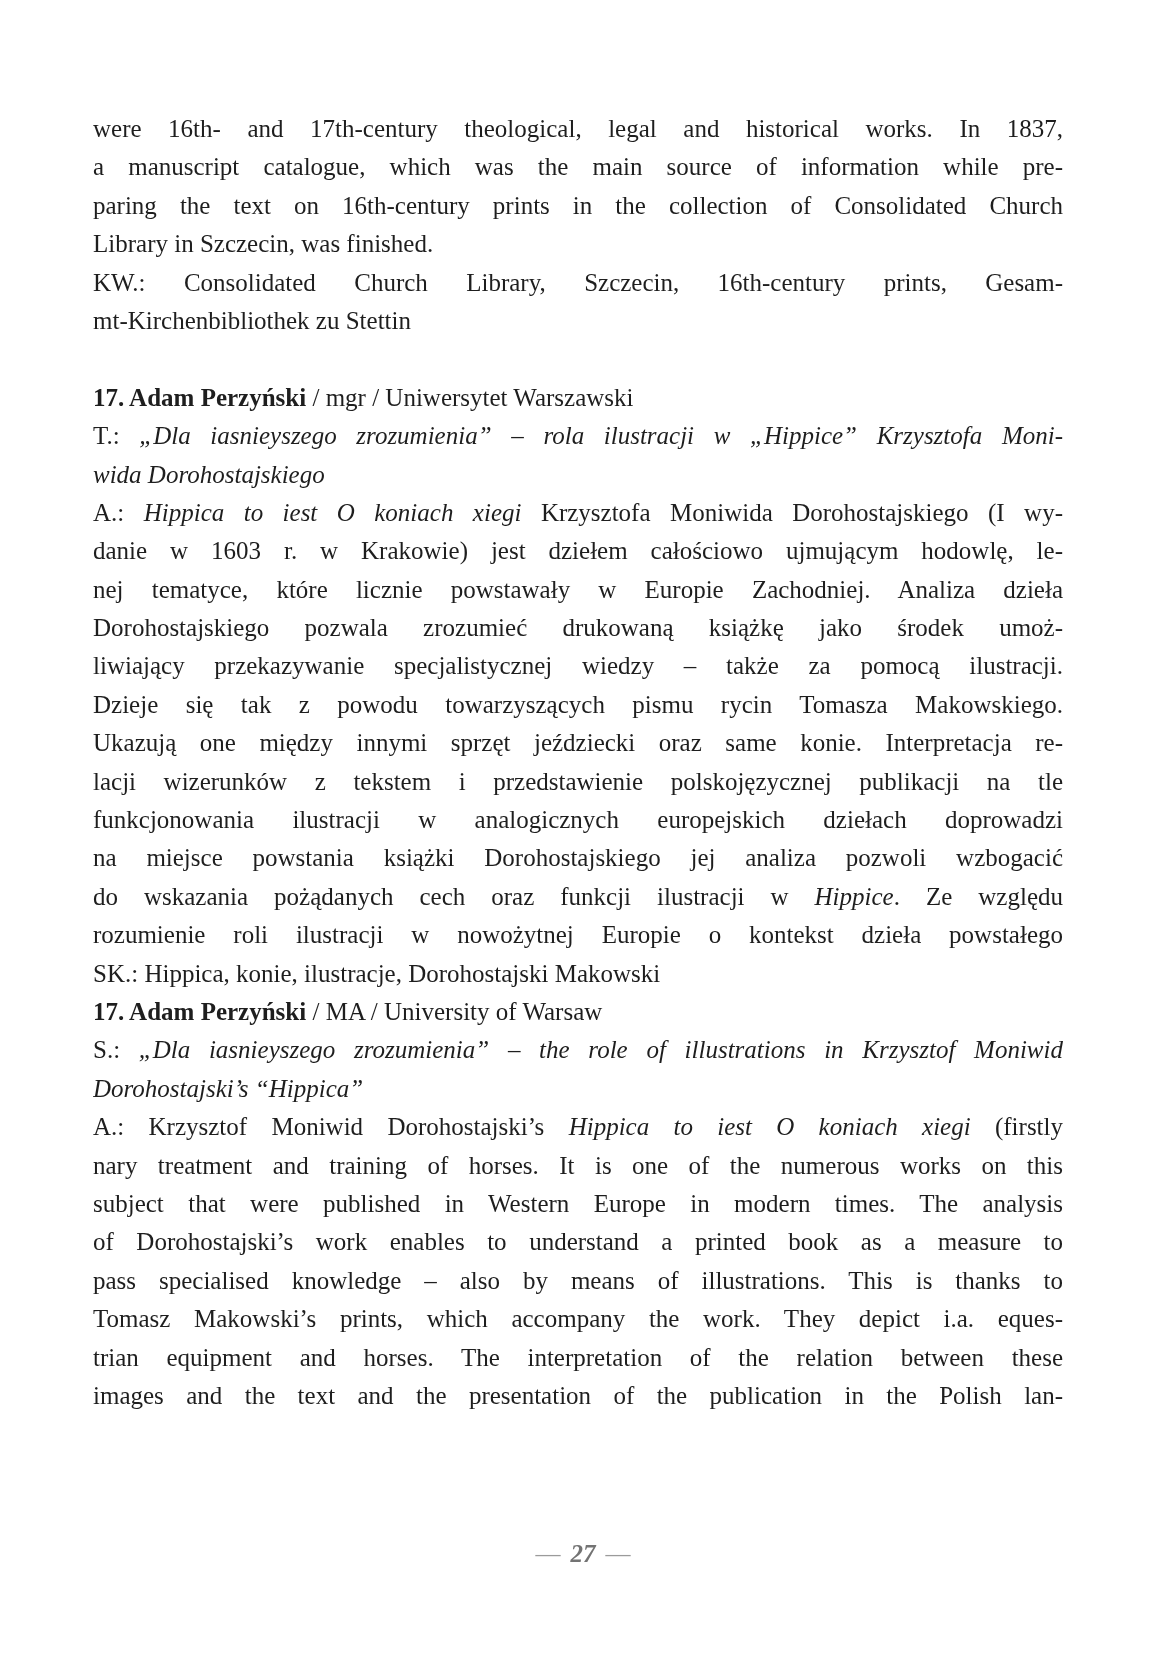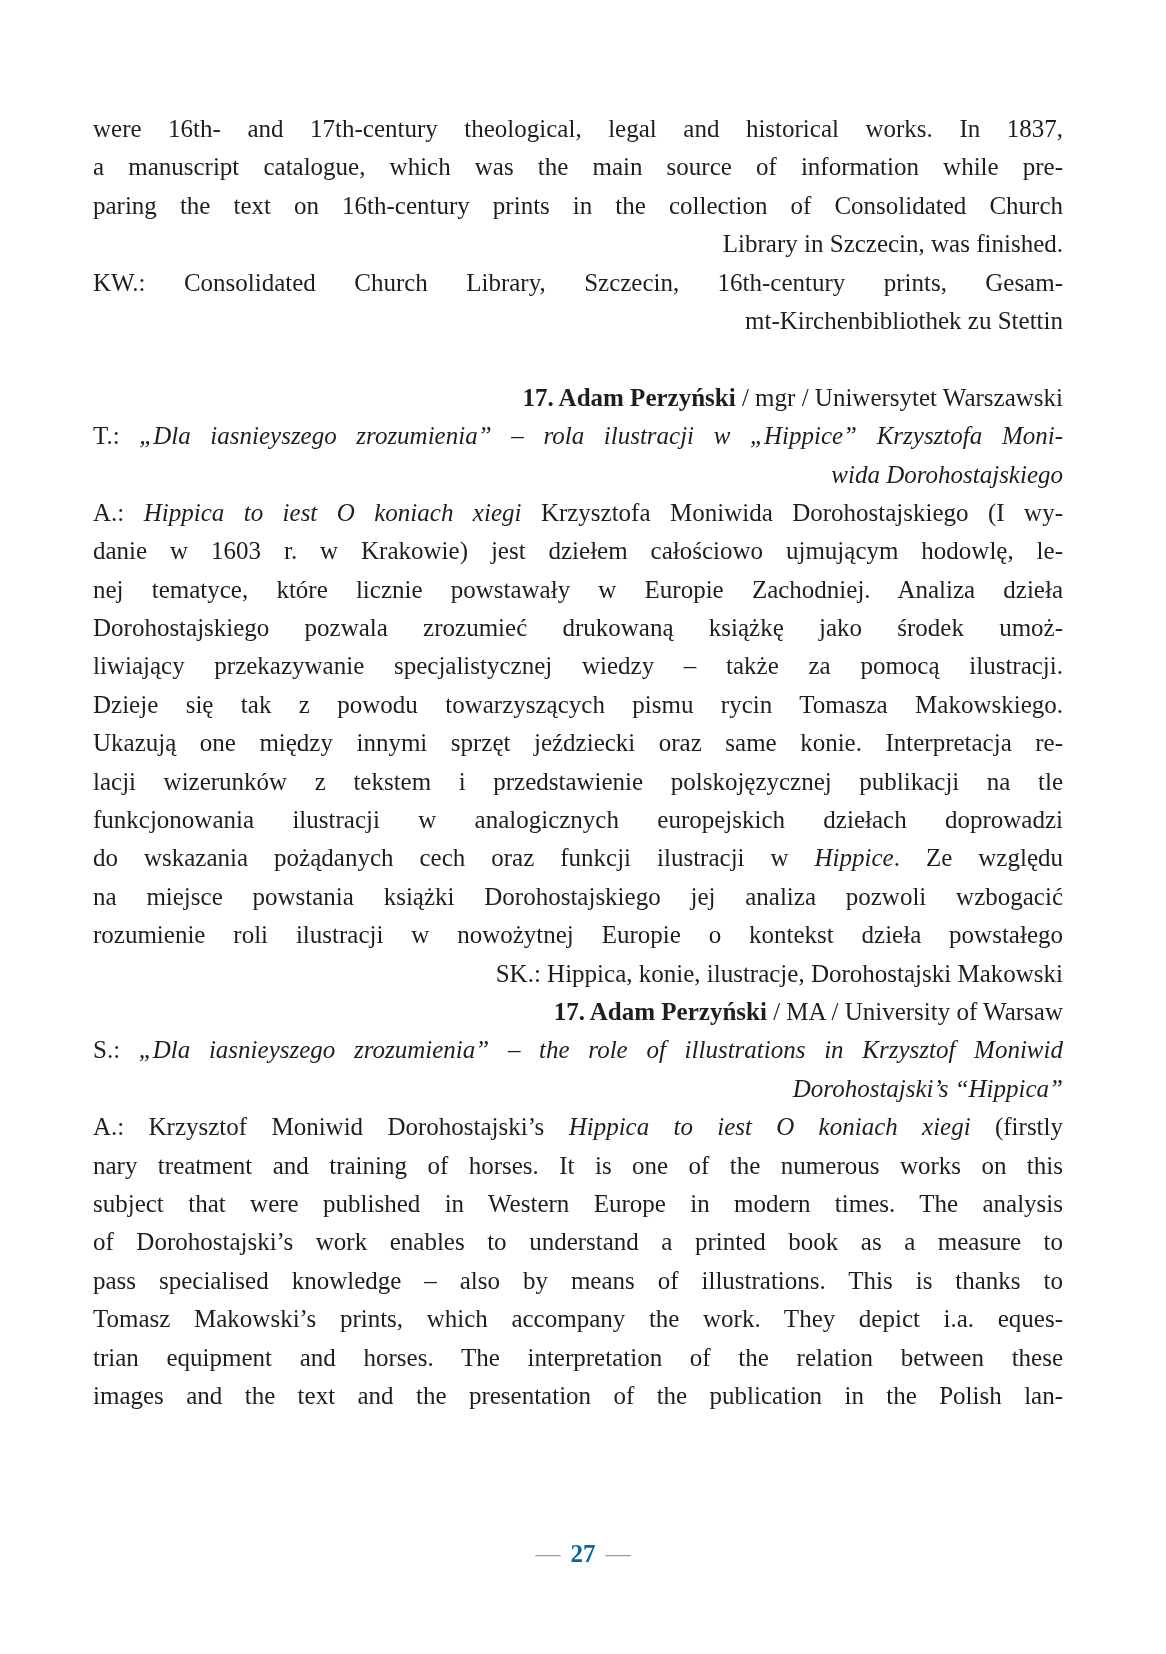--- a/index.html
+++ b/index.html
@@ -19,21 +19,21 @@
     position: absolute;
     left: 93px;
     top: 92px;
     width: 970px;
     margin-top: 18px;
   }
   .line {
     height: 38.4px;
     line-height: 38.4px;
     font-size: 25px;
-    text-align: right;
+    text-align: left;
     overflow: hidden;
     white-space: normal;
   }
   .line.j {
     text-align: justify;
     text-align-last: justify;
     text-justify: inter-word;
   }
   .line.blank { height: 38.4px; }
   .b { font-weight: bold; }
@@ -43,23 +43,24 @@
     top: 1535px;
     left: 0;
     width: 1166px;
     text-align: center;
     font-size: 25px;
     line-height: 38px;
     color: #9b9b9b;
   }
   .footer .dash { color: #9b9b9b; }
   .footer .pn {
-    color: #0369a1;
+    color: #737373;
     font-weight: bold;
     padding: 0 10px;
+    font-style: italic;
   }
 </style>
 </head>
 <body>
 
 <div class="textblock">
     <div class="line j"><span>were 16th- and 17th-century theological, legal and historical works. In 1837,</span></div>
     <div class="line j"><span>a manuscript catalogue, which was the main source of information while pre-</span></div>
     <div class="line j"><span>paring the text on 16th-century prints in the collection of Consolidated Church</span></div>
     <div class="line"><span>Library in Szczecin, was finished.</span></div>
@@ -71,22 +72,22 @@
     <div class="line"><span class="i">wida Dorohostajskiego</span></div>
     <div class="line j"><span>A.: </span><span class="i">Hippica to iest O koniach xiegi </span><span>Krzysztofa Moniwida Dorohostajskiego (I wy-</span></div>
     <div class="line j"><span>danie w 1603 r. w Krakowie) jest dziełem całościowo ujmującym hodowlę, le-</span></div>
     <div class="line j"><span>nej tematyce, które licznie powstawały w Europie Zachodniej. Analiza dzieła</span></div>
     <div class="line j"><span>Dorohostajskiego pozwala zrozumieć drukowaną książkę jako środek umoż-</span></div>
     <div class="line j"><span>liwiający przekazywanie specjalistycznej wiedzy – także za pomocą ilustracji.</span></div>
     <div class="line j"><span>Dzieje się tak z powodu towarzyszących pismu rycin Tomasza Makowskiego.</span></div>
     <div class="line j"><span>Ukazują one między innymi sprzęt jeździecki oraz same konie. Interpretacja re-</span></div>
     <div class="line j"><span>lacji wizerunków z tekstem i przedstawienie polskojęzycznej publikacji na tle</span></div>
     <div class="line j"><span>funkcjonowania ilustracji w analogicznych europejskich dziełach doprowadzi</span></div>
+    <div class="line j"><span>na miejsce powstania książki Dorohostajskiego jej analiza pozwoli wzbogacić</span></div>
     <div class="line j"><span>do wskazania pożądanych cech oraz funkcji ilustracji w </span><span class="i">Hippice</span><span>. Ze względu</span></div>
-    <div class="line j"><span>na miejsce powstania książki Dorohostajskiego jej analiza pozwoli wzbogacić</span></div>
     <div class="line j"><span>rozumienie roli ilustracji w nowożytnej Europie o kontekst dzieła powstałego</span></div>
     <div class="line"><span>SK.: Hippica, konie, ilustracje, Dorohostajski Makowski</span></div>
     <div class="line"><span class="b">17. Adam Perzyński</span><span> / MA / University of Warsaw</span></div>
     <div class="line j"><span>S.: </span><span class="i">„Dla iasnieyszego zrozumienia” – the role of illustrations in Krzysztof Moniwid</span></div>
     <div class="line"><span class="i">Dorohostajski’s “Hippica”</span></div>
     <div class="line j"><span>A.: Krzysztof Moniwid Dorohostajski’s </span><span class="i">Hippica to iest O koniach xiegi</span><span> (firstly</span></div>
     <div class="line j"><span>nary treatment and training of horses. It is one of the numerous works on this</span></div>
     <div class="line j"><span>subject that were published in Western Europe in modern times. The analysis</span></div>
     <div class="line j"><span>of Dorohostajski’s work enables to understand a printed book as a measure to</span></div>
     <div class="line j"><span>pass specialised knowledge – also by means of illustrations. This is thanks to</span></div>

